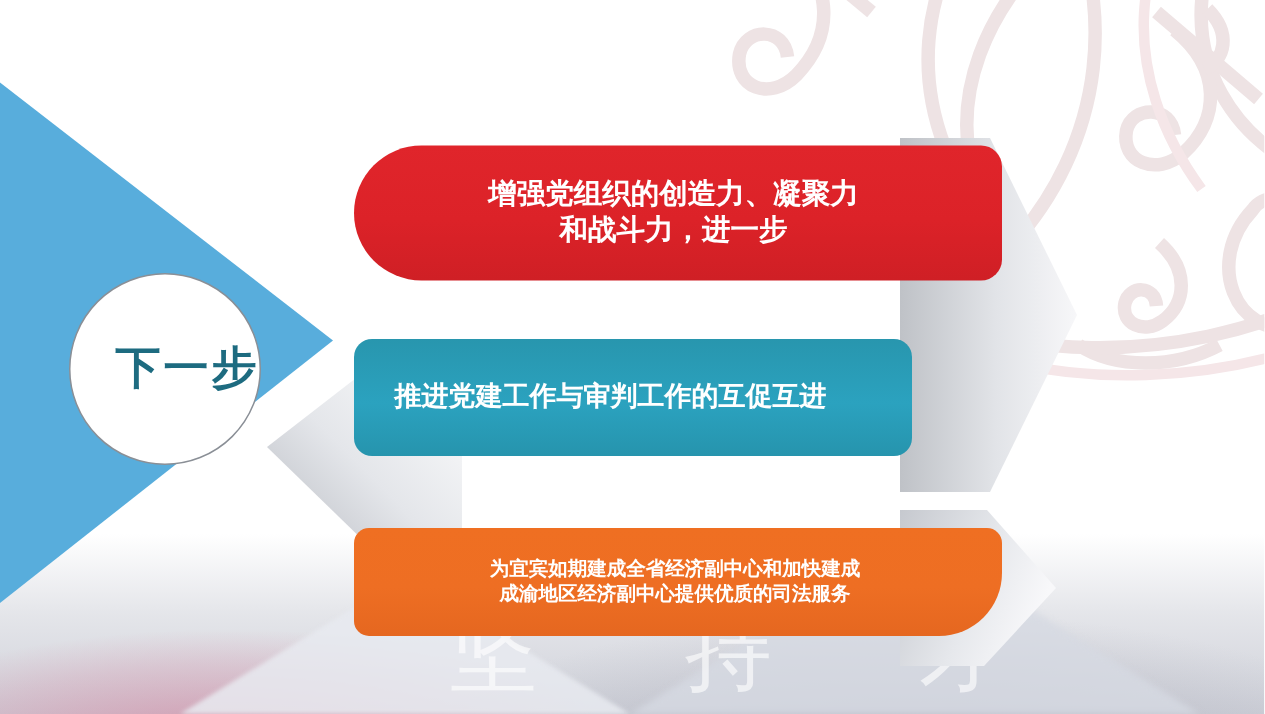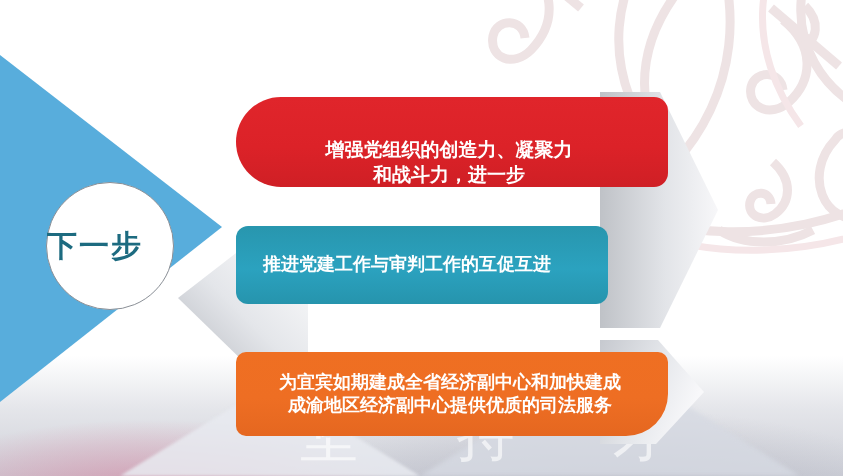--- a/index.html
+++ b/index.html
@@ -89,21 +89,21 @@
     position: absolute;
     left: 46px;
     top: 182px;
     width: 128px;
     height: 128px;
     border-radius: 50%;
     background: #ffffff;
     border: 1px solid #8a8f96;
     display: flex;
     align-items: center;
-    justify-content: flex-start;
+    justify-content: flex-end;
     box-sizing: border-box;
   }
   .circle-badge-label {
     font-size: 30px;
     font-weight: bold;
     color: #1d6b80;
     letter-spacing: 2px;
     line-height: 1;
   }
 
@@ -131,40 +131,39 @@
   .bar-red {
     left: 236px;
     top: 97px;
     width: 432px;
     height: 90px;
     border-radius: 45px 14px 14px 45px;
     background: linear-gradient(to bottom, #e0252b 0%, #dc2228 55%, #cf1f25 100%);
     font-size: 19px;
     padding-right: 28px;
     padding-left: 22px;
-    align-items: flex-end;
   }
   .bar-teal {
     left: 236px;
     top: 226px;
     width: 372px;
     height: 78px;
     border-radius: 12px 12px 12px 12px;
     background: linear-gradient(to bottom, #2896ae 0%, #2ba2bf 55%, #2694ad 100%);
     font-size: 18px;
     padding-right: 30px;
   }
   .bar-orange {
     left: 236px;
     top: 352px;
     width: 432px;
-    height: 84px;
+    height: 72px;
     border-radius: 10px 10px 42px 10px;
     background: linear-gradient(to bottom, #ef6f22 0%, #ee6e23 55%, #e56720 100%);
-    font-size: 18px;
+    font-size: 13px;
     padding-right: 20px;
     padding-left: 16px;
   }
 </style>
 </head>
 <body>
 
 <div class="slide">
 
   <div class="bg-layer">

